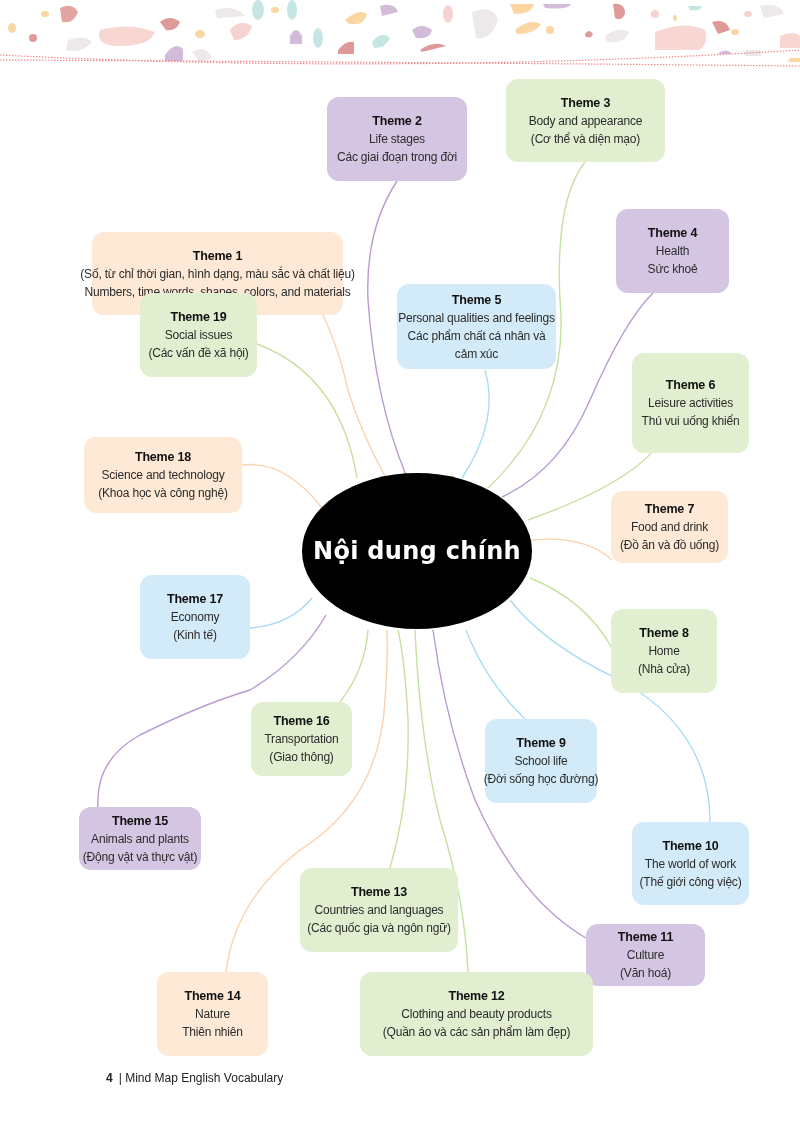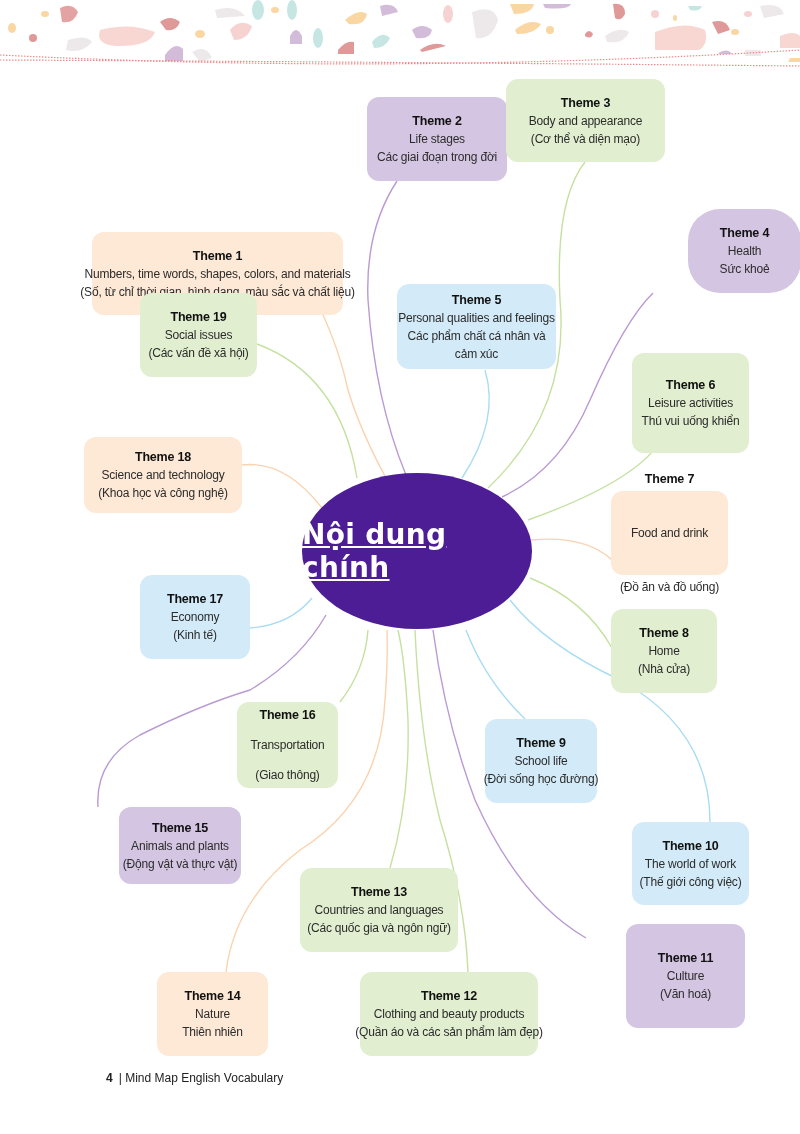--- a/index.html
+++ b/index.html
@@ -9,29 +9,29 @@
   .node {
     position: absolute; box-sizing: border-box; border-radius: 12px;
     display: flex; flex-direction: column; align-items: center; justify-content: center;
     text-align: center; color: #2c2c2c; padding: 4px 20px;
     font-family: "Liberation Sans Narrow", "Liberation Sans", "DejaVu Sans", sans-serif;
     font-size: 12px; line-height: 18px; letter-spacing: -0.2px;
   }
   .node .t { font-weight: bold; color: #111; font-size: 12.5px; }
   .node .l { white-space: nowrap; }
   .c-orange { background: #fde9d6; }
-  .c-purple { background: #d4c5e2; margin-left: 40px; }
+  .c-purple { background: #d4c5e2; }
   .c-green  { background: #e1eecf; }
   .c-blue   { background: #d3ebf8; }
   #center {
     position: absolute; left: 302px; top: 473px; width: 230px; height: 156px;
-    border-radius: 50%; background: #4c1d95;
+    border-radius: 50%; background: #000000;
     display: flex; align-items: center; justify-content: center;
-    color: #ffffff; font-weight: bold; font-size: 28px;
-    font-family: "DejaVu Sans", sans-serif; letter-spacing: 0.3px; text-decoration: underline;
+    color: #ffffff; font-weight: bold; font-size: 24px;
+    font-family: "DejaVu Sans", sans-serif; letter-spacing: 0.3px;
   }
   #footer {
     position: absolute; left: 58px; top: 1071px; font-size: 12px; color: #222;
     font-family: Liberation Sans, sans-serif;
     margin-left: 48px;
   }
   #footer .num { font-weight: bold; margin-right: 6px; }
 </style>
 </head>
 <body>
@@ -104,95 +104,95 @@
   <path d="M226 972 Q235 900 300 850 Q380 800 385 700 Q388 660 387 630" stroke="#fbd2ae"></path>
   <path d="M98 807 Q95 760 140 735 Q200 705 250 690 Q300 660 326 615" stroke="#b99ad3"></path>
   <path d="M340 702 Q365 670 368 630" stroke="#c5e1a0"></path>
   <path d="M250 628 Q290 625 312 598" stroke="#a9dcf3"></path>
   <path d="M242 465 Q285 460 322 508" stroke="#fbd2ae"></path>
   <path d="M257 344 Q340 375 357 478" stroke="#c5e1a0"></path>
 </svg>
 
 <div class="node c-orange" style="left:92px;top:191px;width:251px;height:83px;margin-top:41px;">
   <span class="t">Theme 1</span>
+  <span class="l">(Số, từ chỉ thời gian, hình dạng, màu sắc và chất liệu)</span>
   <span class="l">Numbers, time words, shapes, colors, and materials</span>
-  <span class="l">(Số, từ chỉ thời gian, hình dạng, màu sắc và chất liệu)</span>
 </div>
 <div class="node c-purple" style="left:327px;top:97px;width:140px;height:84px;">
   <span class="t">Theme 2</span>
   <span class="l">Life stages</span>
   <span class="l">Các giai đoạn trong đời</span>
 </div>
 <div class="node c-green" style="left:506px;top:79px;width:159px;height:83px;">
   <span class="t">Theme 3</span>
   <span class="l">Body and appearance</span>
   <span class="l">(Cơ thể và diện mạo)</span>
 </div>
-<div class="node c-purple" style="left:648px;top:209px;width:113px;height:84px;border-radius:32px;">
+<div class="node c-purple" style="left:616px;top:209px;width:113px;height:84px;">
   <span class="t">Theme 4</span>
   <span class="l">Health</span>
   <span class="l">Sức khoẻ</span>
 </div>
 <div class="node c-blue" style="left:397px;top:284px;width:159px;height:85px;">
   <span class="t">Theme 5</span>
   <span class="l">Personal qualities and feelings</span>
   <span class="l">Các phẩm chất cá nhân và</span>
   <span class="l">cảm xúc</span>
 </div>
 <div class="node c-green" style="left:632px;top:353px;width:117px;height:100px;">
   <span class="t">Theme 6</span>
   <span class="l">Leisure activities</span>
   <span class="l">Thú vui uống khiển</span>
 </div>
-<div class="node c-orange" style="left:611px;top:491px;width:117px;height:84px;gap:36px;">
+<div class="node c-orange" style="left:611px;top:491px;width:117px;height:72px;">
   <span class="t">Theme 7</span>
   <span class="l">Food and drink</span>
   <span class="l">(Đồ ăn và đồ uống)</span>
 </div>
 <div class="node c-green" style="left:611px;top:609px;width:106px;height:84px;">
   <span class="t">Theme 8</span>
   <span class="l">Home</span>
   <span class="l">(Nhà cửa)</span>
 </div>
 <div class="node c-blue" style="left:485px;top:719px;width:112px;height:84px;text-align:center;">
   <span class="t">Theme 9</span>
   <span class="l">School life</span>
   <span class="l">(Đời sống học đường)</span>
 </div>
 <div class="node c-blue" style="left:632px;top:822px;width:117px;height:83px;">
   <span class="t">Theme 10</span>
   <span class="l">The world of work</span>
   <span class="l">(Thế giới công việc)</span>
 </div>
-<div class="node c-purple" style="left:586px;top:924px;width:119px;height:104px;">
+<div class="node c-purple" style="left:586px;top:924px;width:119px;height:62px;">
   <span class="t">Theme 11</span>
   <span class="l">Culture</span>
   <span class="l">(Văn hoá)</span>
 </div>
-<div class="node c-green" style="left:360px;top:972px;width:178px;height:84px;">
+<div class="node c-green" style="left:360px;top:972px;width:233px;height:84px;">
   <span class="t">Theme 12</span>
   <span class="l">Clothing and beauty products</span>
   <span class="l">(Quần áo và các sản phẩm làm đẹp)</span>
 </div>
 <div class="node c-green" style="left:300px;top:868px;width:158px;height:84px;">
   <span class="t">Theme 13</span>
   <span class="l">Countries and languages</span>
   <span class="l">(Các quốc gia và ngôn ngữ)</span>
 </div>
 <div class="node c-orange" style="left:157px;top:972px;width:111px;height:84px;">
   <span class="t">Theme 14</span>
   <span class="l">Nature</span>
   <span class="l">Thiên nhiên</span>
 </div>
-<div class="node c-purple" style="left:79px;top:807px;width:122px;height:77px;">
+<div class="node c-purple" style="left:79px;top:807px;width:122px;height:63px;">
   <span class="t">Theme 15</span>
   <span class="l">Animals and plants</span>
   <span class="l">(Động vật và thực vật)</span>
 </div>
-<div class="node c-green" style="left:237px;top:702px;width:101px;height:86px;justify-content:space-between;">
+<div class="node c-green" style="left:251px;top:702px;width:101px;height:74px;">
   <span class="t">Theme 16</span>
   <span class="l">Transportation</span>
   <span class="l">(Giao thông)</span>
 </div>
 <div class="node c-blue" style="left:140px;top:575px;width:110px;height:84px;align-items:center;">
   <span class="t">Theme 17</span>
   <span class="l">Economy</span>
   <span class="l">(Kinh tế)</span>
 </div>
 <div class="node c-orange" style="left:84px;top:437px;width:158px;height:76px;">

